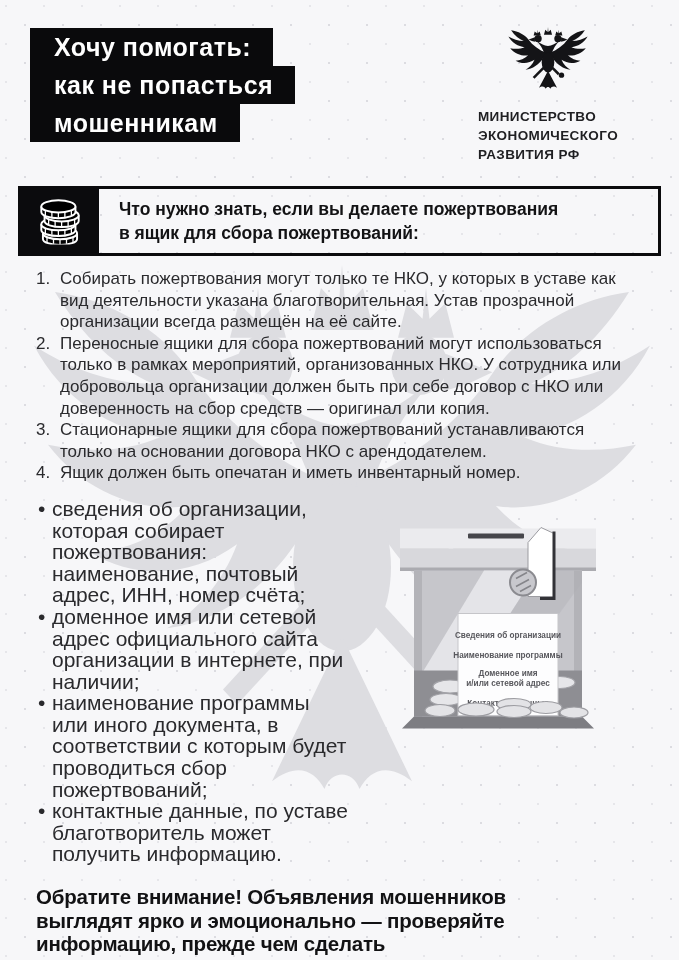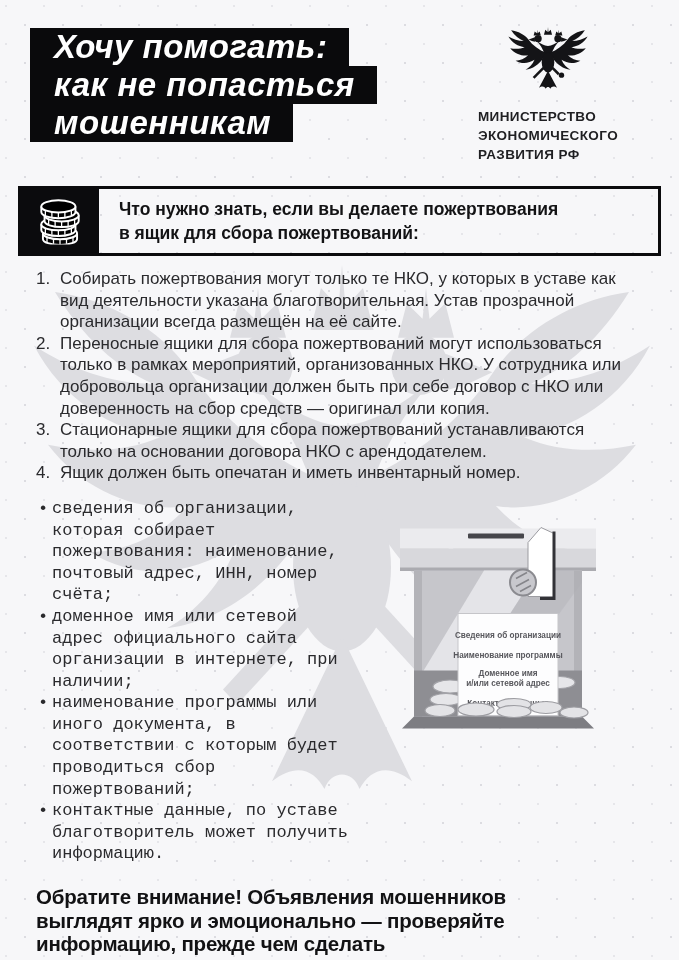--- a/index.html
+++ b/index.html
@@ -21,22 +21,22 @@
     width:700px; height:650px;
     color:#dddde1; z-index:0; pointer-events:none;
   }
   .layer{ position:relative; z-index:1; }
 
   
   .header{ display:flex; justify-content:space-between; align-items:flex-start; padding:28px 26px 0 30px; }
   .title-line{ display:block; }
   .chip{
     display:inline-block; background:#0a0a0c; color:#ffffff;
-    font-size:33px; font-weight:700; letter-spacing:0.5px;
-    line-height:38px; padding:0 22px 0 24px; white-space:nowrap;font-style:italic;
+    font-size:25px; font-weight:700; letter-spacing:0.5px;
+    line-height:38px; padding:0 22px 0 24px; white-space:nowrap;
   }
   .ministry{ width:210px; display:flex; flex-direction:column; align-items:center; margin-top:-4px; }
   .ministry svg{ width:90px; height:78px; color:#141417; }
   .ministry-name{ margin-top:5px; text-align:left; font-size:13.5px; font-weight:700;
     letter-spacing:.4px; line-height:19px; color:#1f1f22; }
 
   
   .info-box{ display:flex; border:3px solid #0b0b0d; margin:22px 18px 0 18px; }
   .icon-cell{ width:78px; flex:none; background:#0b0b0d; display:flex; align-items:center; justify-content:center; }
   .icon-cell svg{ width:52px; height:50px; }
@@ -45,21 +45,21 @@
   .heading.h2{ max-width:375px; }
 
   
   .numbered-list{ margin:12px 20px 0 36px; max-width:592px; list-style:none;
     counter-reset:item; font-size:17px; line-height:21.6px; color:#2a2a2d; }
   .numbered-list li{ position:relative; padding-left:24px; counter-increment:item; }
   .numbered-list li::before{ content:counter(item) "."; position:absolute; left:0; }
 
   
   .content-row{ display:flex; align-items:flex-start; margin:14px 0 0 38px; }
-  .bullet-list{ width:312px; flex:none; list-style:none; font-size:17px; line-height:21.6px; color:#2a2a2d;font-family:Liberation Mono, monospace; }
+  .bullet-list{ width:312px; flex:none; list-style:none; font-size:21px; line-height:21.6px; color:#2a2a2d; }
   .bullet-list li{ position:relative; padding-left:14px; }
   .bullet-list li::before{ content:"\2022"; position:absolute; left:0; }
   .illustration{ width:235px; height:240px; margin:18px 0 0 38px; flex:none; }
   .illustration text{ font-family:"Liberation Sans", sans-serif; font-weight:700;
     font-size:8.2px; fill:#58585d; text-anchor:middle; }
 
   
   .warning{ margin:20px 20px 0 36px; max-width:508px; font-size:20.5px; line-height:23.5px;
     font-weight:700; letter-spacing:-0.2px; color:#121214; }
 </style>

